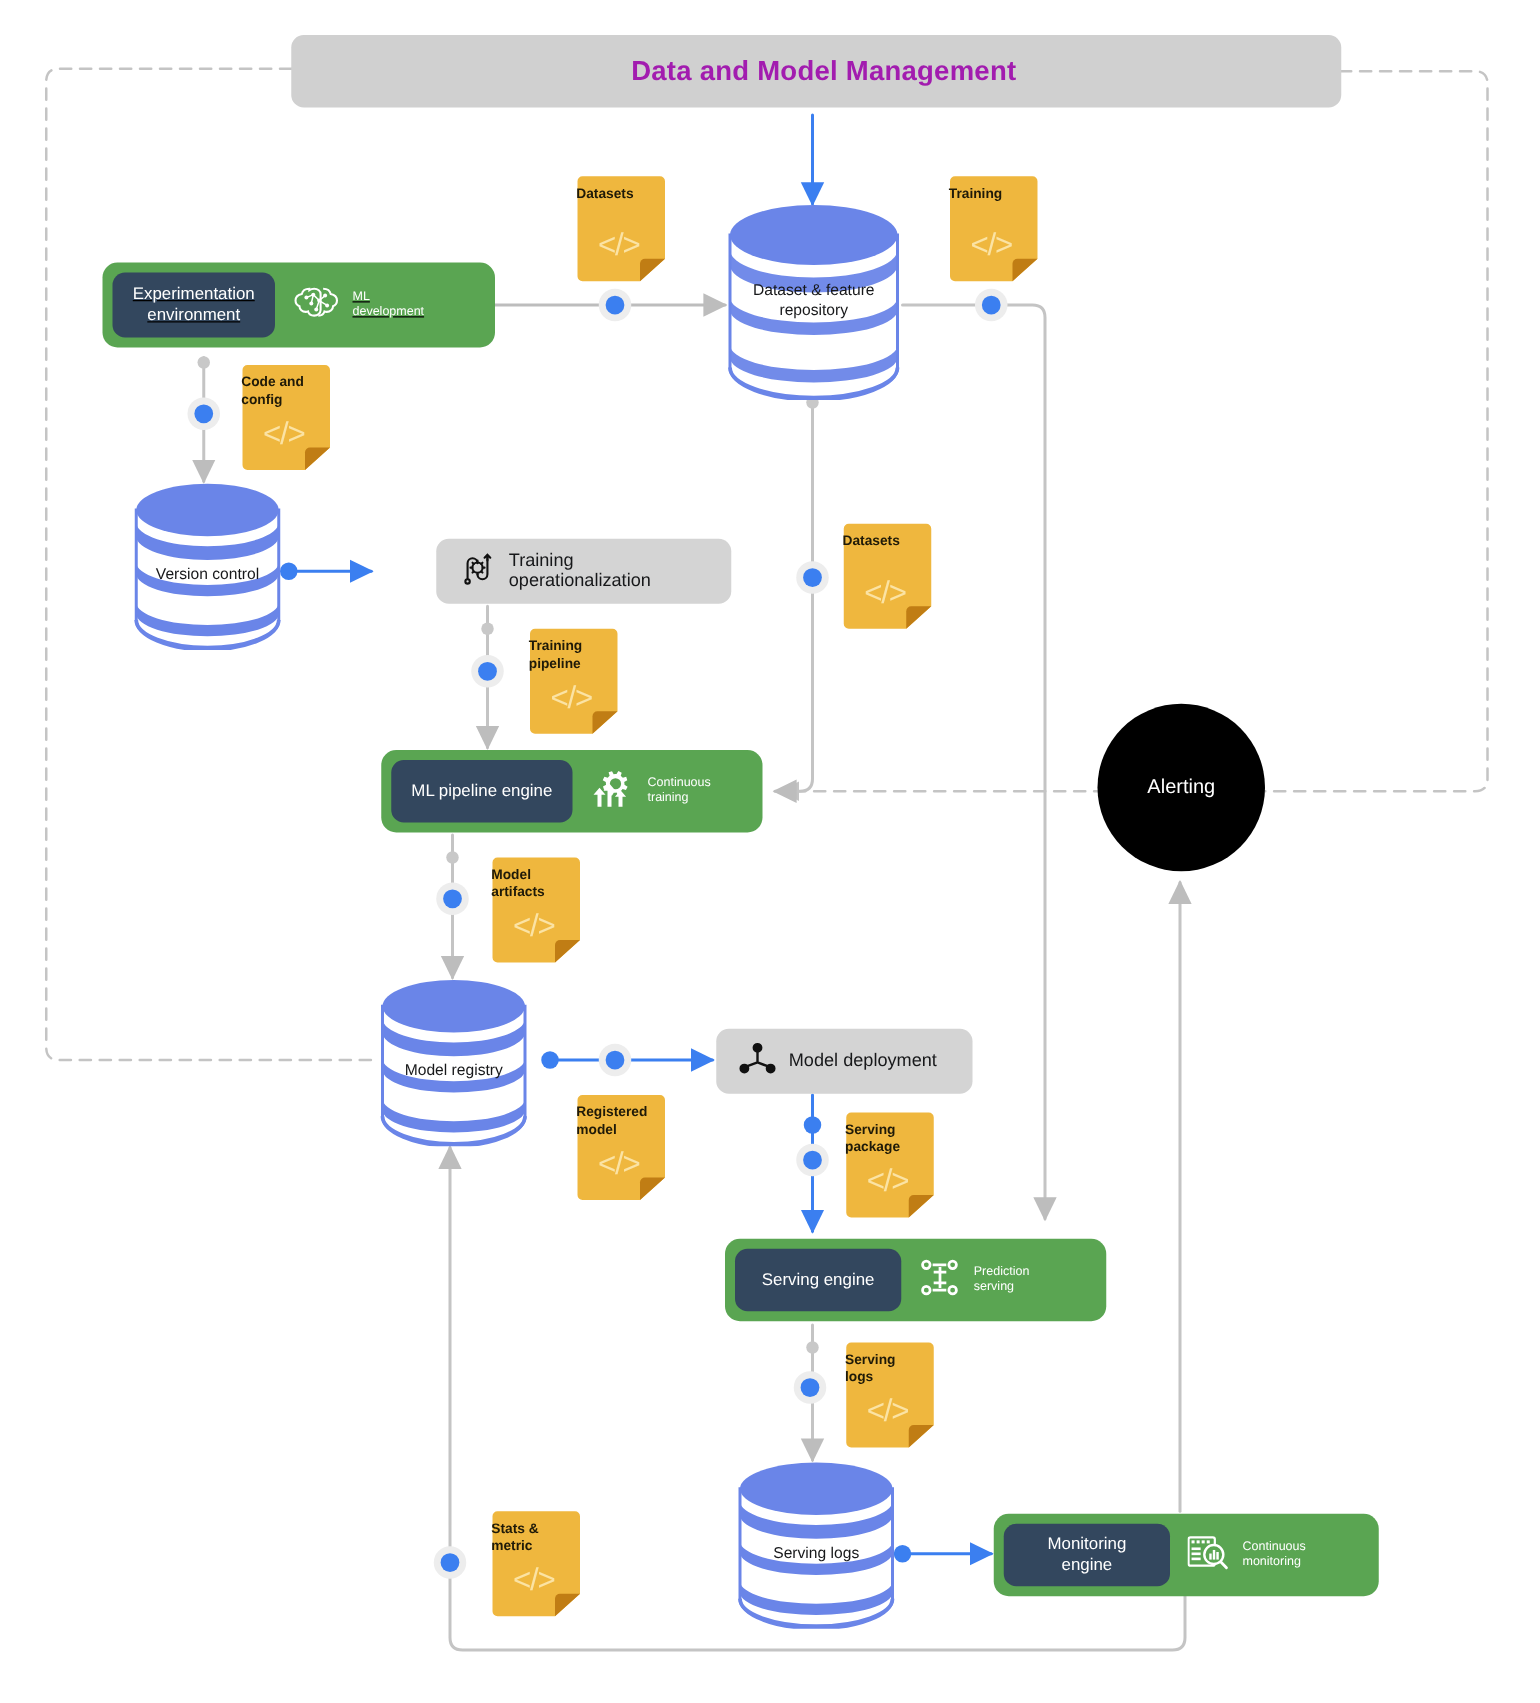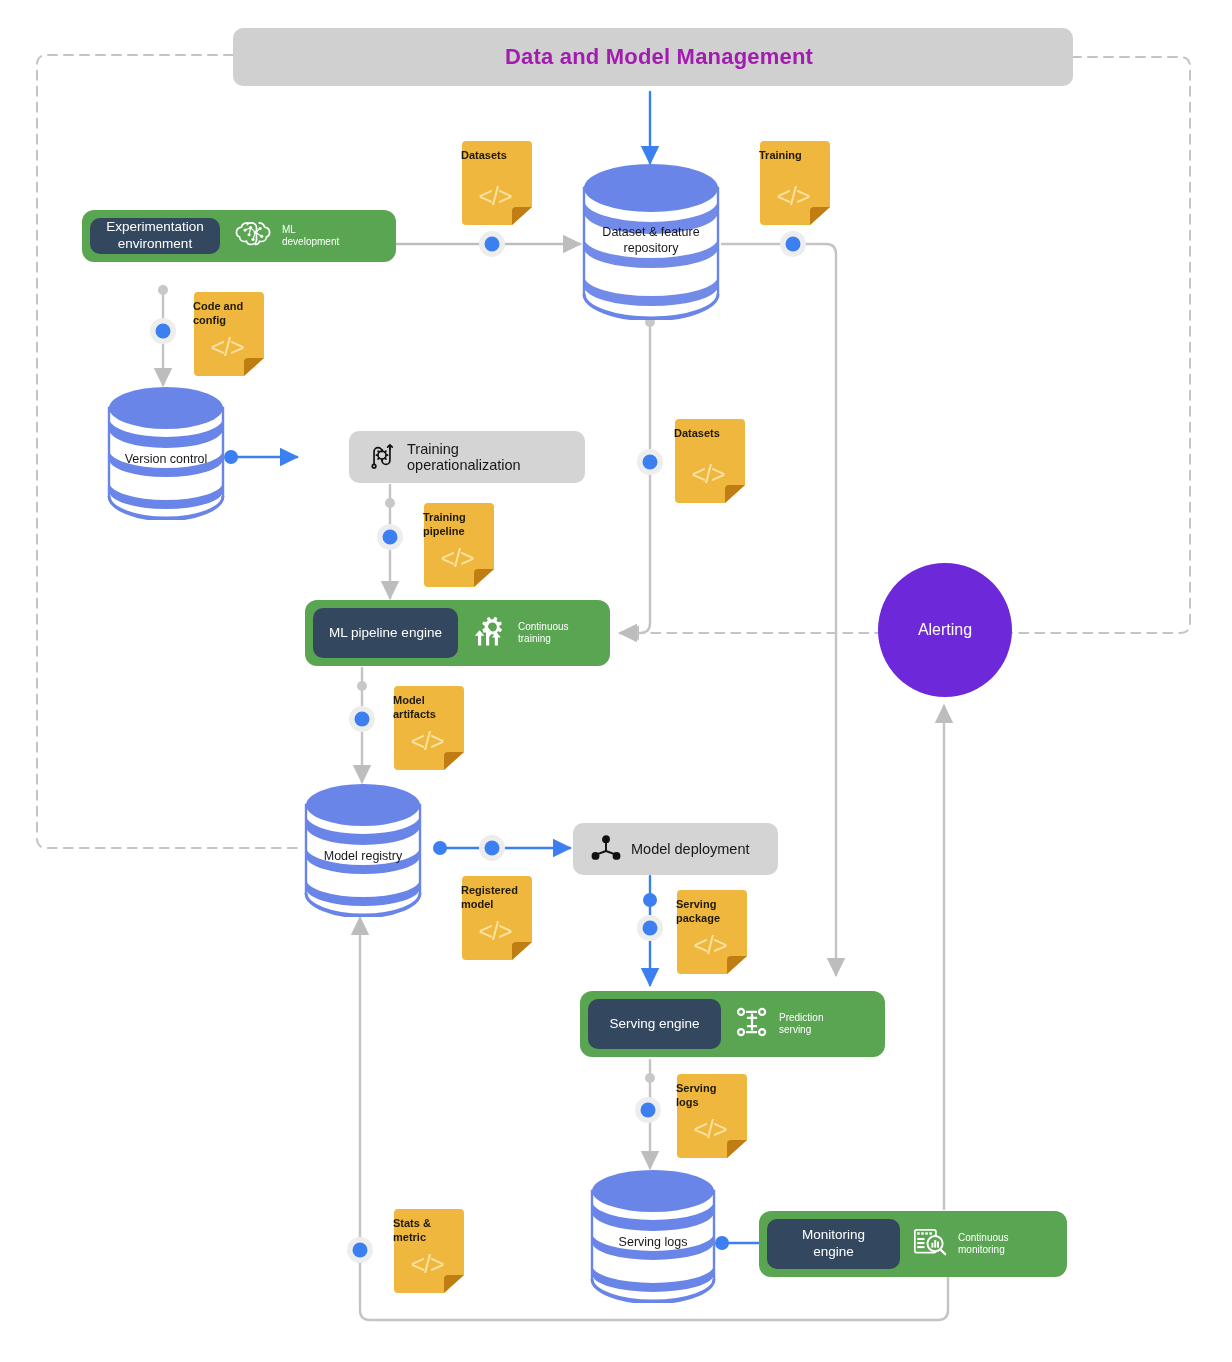--- a/index.html
+++ b/index.html
@@ -53,21 +53,21 @@
     padding:0 4px;box-sizing:border-box;
   }
   .note .code{
     position:absolute;left:0;right:0;bottom:20px;text-align:center;
     font-size:25px;color:#fbe3a4;line-height:1;letter-spacing:-1px;
     font-family:"Liberation Sans",sans-serif;
   }
 
   
   .circle{
-    position:absolute;border-radius:50%;background:#6d28d9;display:flex;
+    position:absolute;border-radius:50%;background:#000000;display:flex;
     align-items:center;justify-content:center;color:#fff;font-size:16px;
   }
 </style>
 </head>
 <body>
 
 <div id="canvas">
 
   <svg id="wires" viewBox="0 0 1232 1362">
     <defs>
@@ -168,21 +168,21 @@
         </g>
       <g>
           <circle cx="360" cy="1250" r="13" fill="#ededed"></circle>
           <circle cx="360" cy="1250" r="7.5" fill="#3b7ff0"></circle>
         </g>
     </g>
   </svg>
 
   <div class="node titlebar" style="left:233px;top:28px;width:840px;height:58px;">Data and Model Management</div>
 
-  <div class="node band" style="left:82px;top:210px;width:314px;height:52px;">
+  <div class="node band" style="left:82px;top:210px;width:314px;height:68px;text-decoration:underline;">
     <div class="chip" style="width:130px;">
       <span>
         <span>Experimentation</span><br>
         <span>environment</span>
       </span>
     </div>
     <div class="capwrap">
       <span>
         <svg width="38" height="30" viewBox="0 0 48 38" fill="none">
           <path d="M17 5c-4 0-7 2.3-7.6 5.3C5.8 11 3 13.6 3 17c0 2.6 1.6 4.8 4 5.8 0 3.2 2.8 5.7 6.4 5.7.8 0 1.6-.1 2.3-.4.7 2.4 3.2 4.2 6.2 4.2 3.6 0 6.5-2.5 6.5-5.6V10.4C28.4 7.3 25.5 5 21.9 5c-1.9 0-3.6.6-4.9 1.6z" stroke="#fff" stroke-width="2.1" fill="none"></path>
@@ -239,21 +239,21 @@
           <path d="M13 7h13M13 31h13M20 9v20M14 14h12M14 24h12"></path>
         </svg>
       </span>
       <span class="caplabel">
         <span>Prediction</span><br>
         <span>serving</span>
       </span>
     </div>
   </div>
 
-  <div class="node band" style="left:759px;top:1211px;width:308px;height:66px;">
+  <div class="node band" style="left:795px;top:1211px;width:308px;height:66px;">
     <div class="chip" style="width:133px;">
       <span>
         <span>Monitoring</span><br>
         <span>engine</span>
       </span>
     </div>
     <div class="capwrap">
       <span>
         <svg width="34" height="30" viewBox="0 0 42 36" fill="#fff">
           <rect x="1" y="3" width="26" height="28" rx="2" fill="none" stroke="#fff" stroke-width="2.2"></rect>

